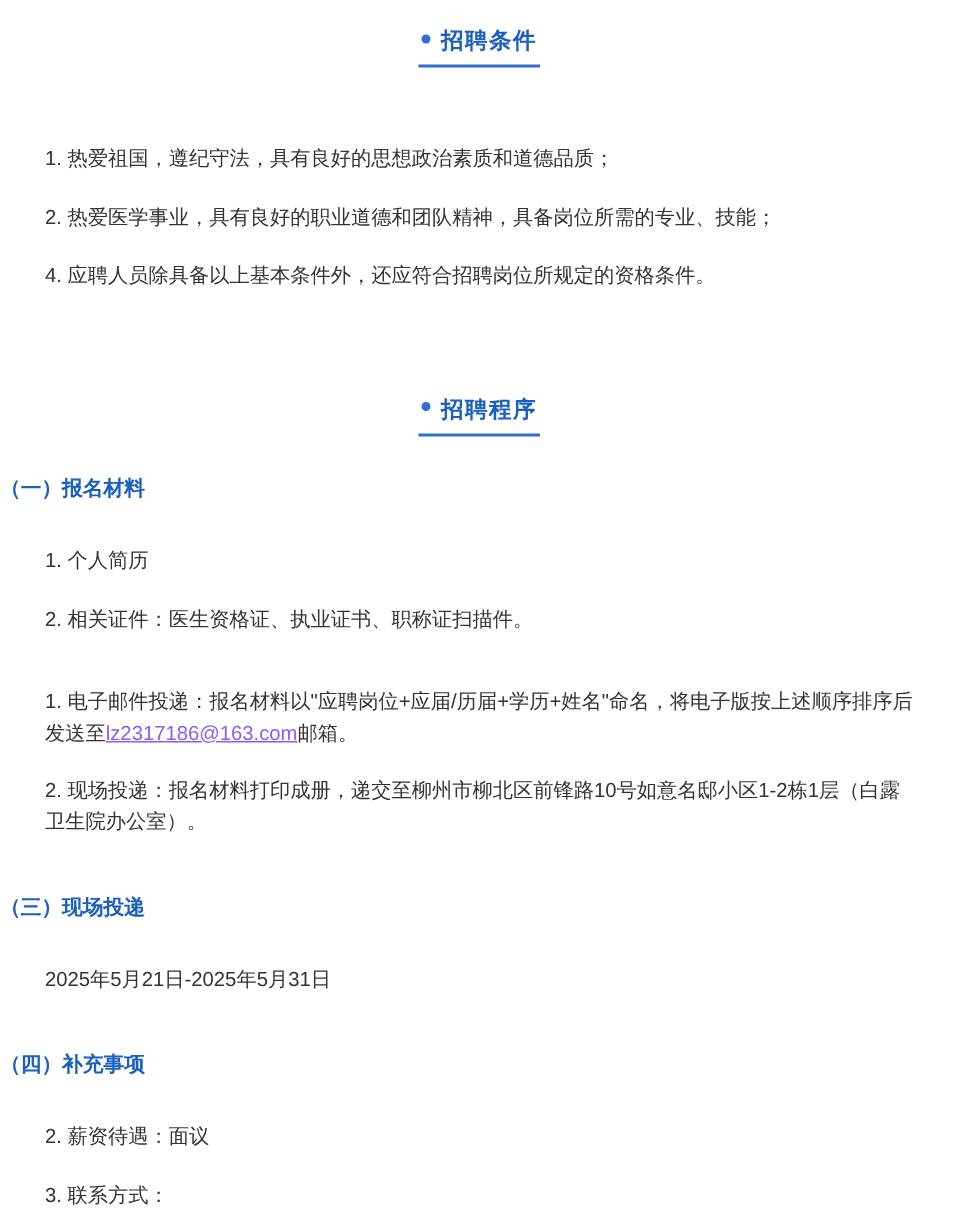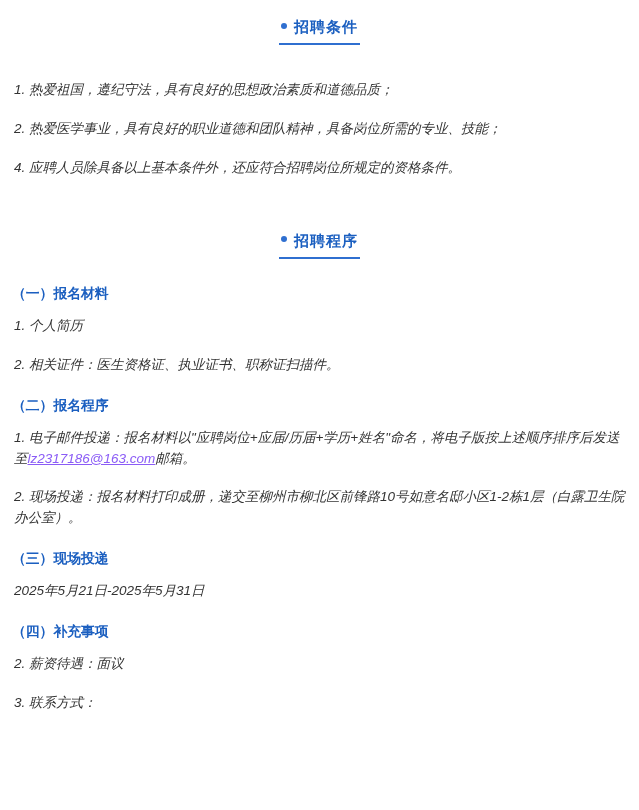--- a/index.html
+++ b/index.html
@@ -44,36 +44,35 @@
     top: -2px;
   }
   .section-head .txt {
     color: #1b5fc0;
     font-size: 15px;
     font-weight: bold;
     letter-spacing: 1px;
     vertical-align: middle;
   }
   .body-list {
-    margin: 0;
+    margin: 16px;
     padding: 0 14px;
-    font-style: italic;
   }
   .para {
     margin: 0;
     padding: 9px 0 9px 0;
     line-height: 1.55;
     color: #333333;
     font-size: 13.5px;
   }
   .sub-head {
     color: #1b5fc0;
     font-size: 13.8px;
     font-weight: bold;
-    padding: 12px 0 4px 12px;
+    padding: 12px 0 4px 0;
     margin: 0;
   }
   .link-red {
     color: #8b5cf6;
     text-decoration: underline;
   }
   .spacer-lg { height: 26px; }
   .spacer-md { height: 14px; }
 </style>
 </head>
@@ -104,21 +103,20 @@
   </div>
 
   <div class="spacer-md"></div>
 
   <h3 class="sub-head">（一）报名材料</h3>
   <div class="body-list">
     <p class="para">1. 个人简历</p>
     <p class="para">2. 相关证件：医生资格证、执业证书、职称证扫描件。</p>
   </div>
 
-  <h3 class="sub-head">（二）报名程序</h3>
   <div class="body-list">
     <p class="para"><span>1. 电子邮件投递：报名材料以"应聘岗位+应届/历届+学历+姓名"命名，将电子版按上述顺序排序后发送至</span><span class="link-red">lz2317186@163.com</span><span>邮箱。</span></p>
     <p class="para">2. 现场投递：报名材料打印成册，递交至柳州市柳北区前锋路10号如意名邸小区1-2栋1层（白露卫生院办公室）。</p>
   </div>
 
   <h3 class="sub-head">（三）现场投递</h3>
   <div class="body-list">
     <p class="para">2025年5月21日-2025年5月31日</p>
   </div>
 

